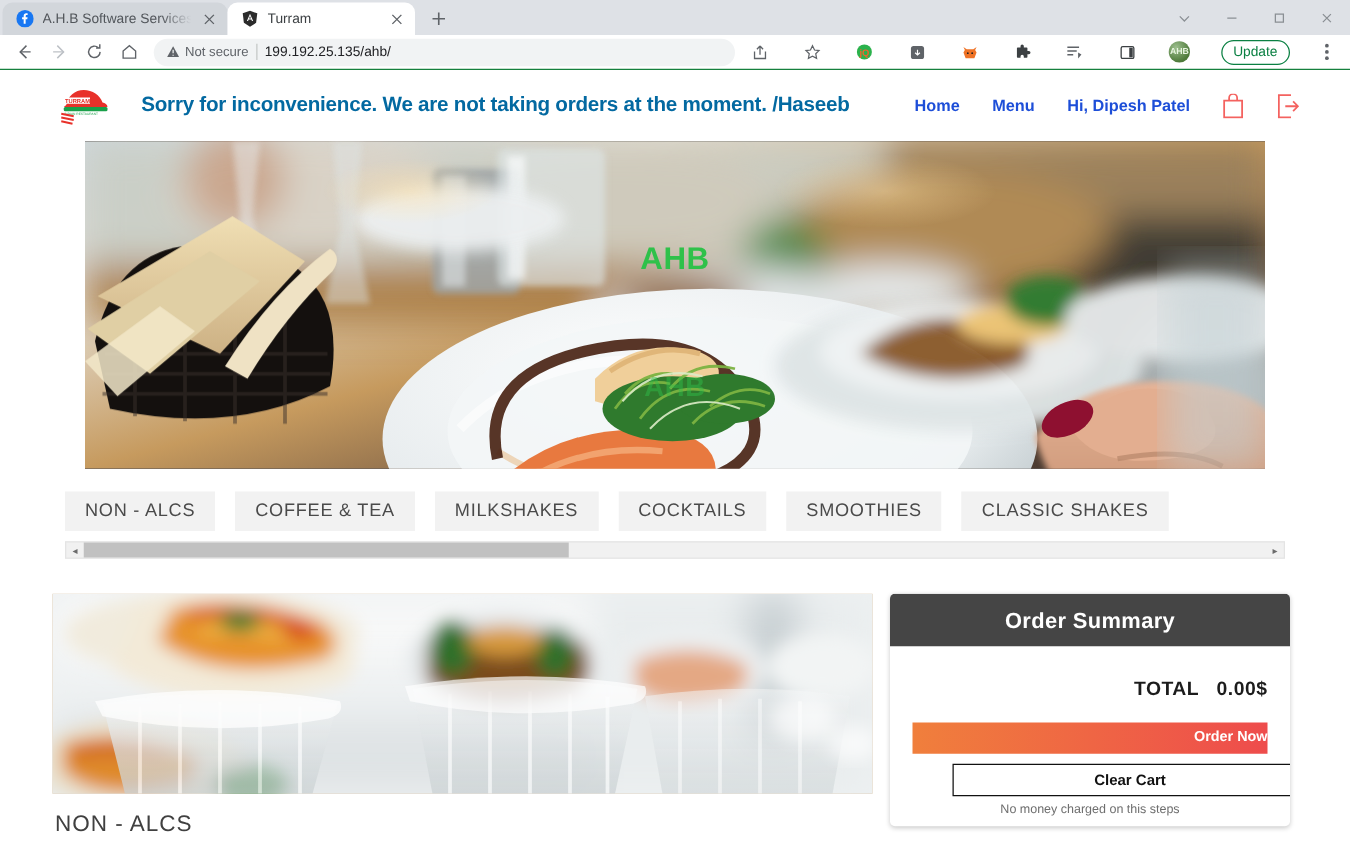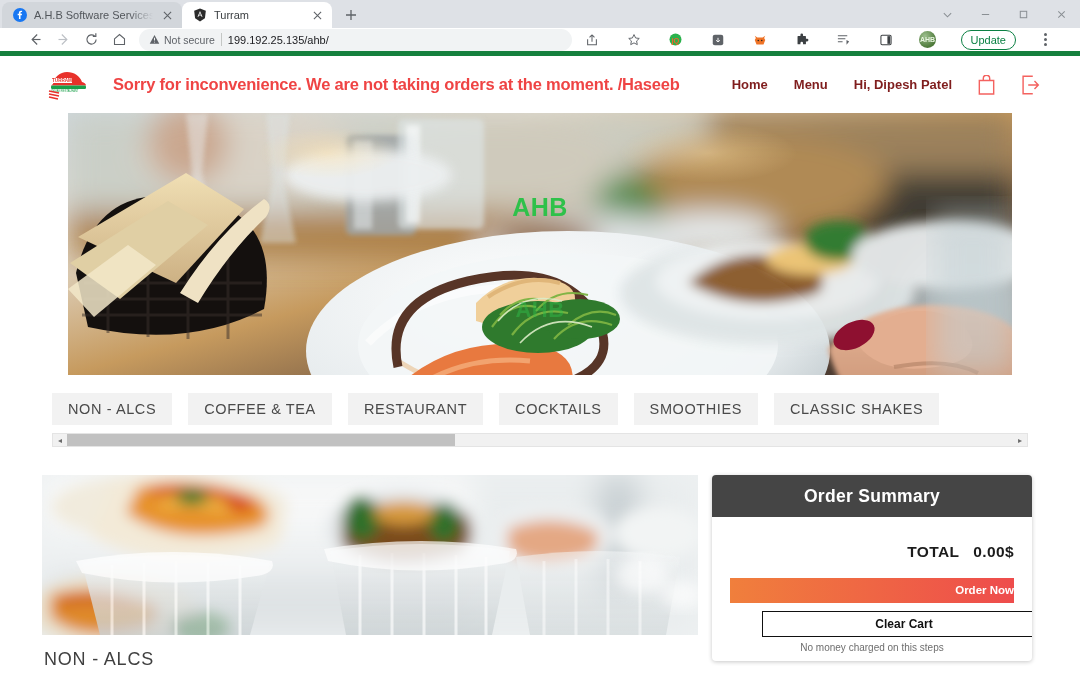--- a/index.html
+++ b/index.html
@@ -60,23 +60,23 @@
     position: absolute; right: 0; top: 0; height: 28px;
     display: flex; align-items: center;
   }
   .wc { width: 38px; height: 28px; display:flex; align-items:center; justify-content:center; color:#8a8f94; }
 
   .toolbar {
     height: 28px;
     background: #ffffff;
     display: flex;
     align-items: center;
-    padding: 0 22px;
+    padding: 0 6px;
     gap: 2px;
-    border-bottom: 5px solid #15803d;
+    border-bottom: 1px solid #15803d;
   }
   .tb-icon {
     width: 26px; height: 24px;
     display: flex; align-items: center; justify-content: center;
     color: #5f6368; flex: 0 0 auto;
   }
   .tb-icon.disabled { color: #bdc1c6; }
   .omnibox {
     flex: 1 1 auto;
     height: 22px;
@@ -128,28 +128,28 @@
     background: #fff;
   }
   .logo {
     width: 46px; height: 34px;
     flex: 0 0 46px;
     position: relative;
     margin-right: 22px;
   }
   .notice {
     flex: 1 1 auto;
-    color: #ef4444;
+    color: #0369a1;
     font-size: 16.5px;
     font-weight: bold;
     letter-spacing: -0.2px;
     white-space: nowrap;
   }
   .nav { display: flex; align-items: center; gap: 26px; flex: 0 0 auto; }
-  .nav-link { color: #7f1d1d; font-size: 13px; font-weight: bold; white-space: nowrap; }
+  .nav-link { color: #1d4ed8; font-size: 13px; font-weight: bold; white-space: nowrap; }
   .nav-icon { color: #f4625f; display:flex; align-items:center; }
 
   .hero {
     margin: 0 auto;
     width: 944px;
     height: 262px;
     position: relative;
     overflow: hidden;
     background: #2d2520;
   }
@@ -621,21 +621,21 @@
         <ellipse cx="640" cy="40" rx="90" ry="30" fill="url(#glow1)" opacity="0.45"></ellipse>
       </svg>
       <div class="hero-brand">AHB</div>
       <div class="hero-brand ghost">AHB</div>
     </div>
 
     <div class="cats-wrap">
       <div class="cats">
         <button class="cat">NON - ALCS</button>
         <button class="cat">COFFEE &amp; TEA</button>
-        <button class="cat">RESTAURANT</button>
+        <button class="cat">MILKSHAKES</button>
         <button class="cat">COCKTAILS</button>
         <button class="cat">SMOOTHIES</button>
         <button class="cat">CLASSIC SHAKES</button>
       </div>
       <div class="hscroll">
         <span class="hs-arrow">◂</span>
         <span class="hs-track">
           <span class="hs-thumb"></span>
         </span>
         <span class="hs-arrow">▸</span>

